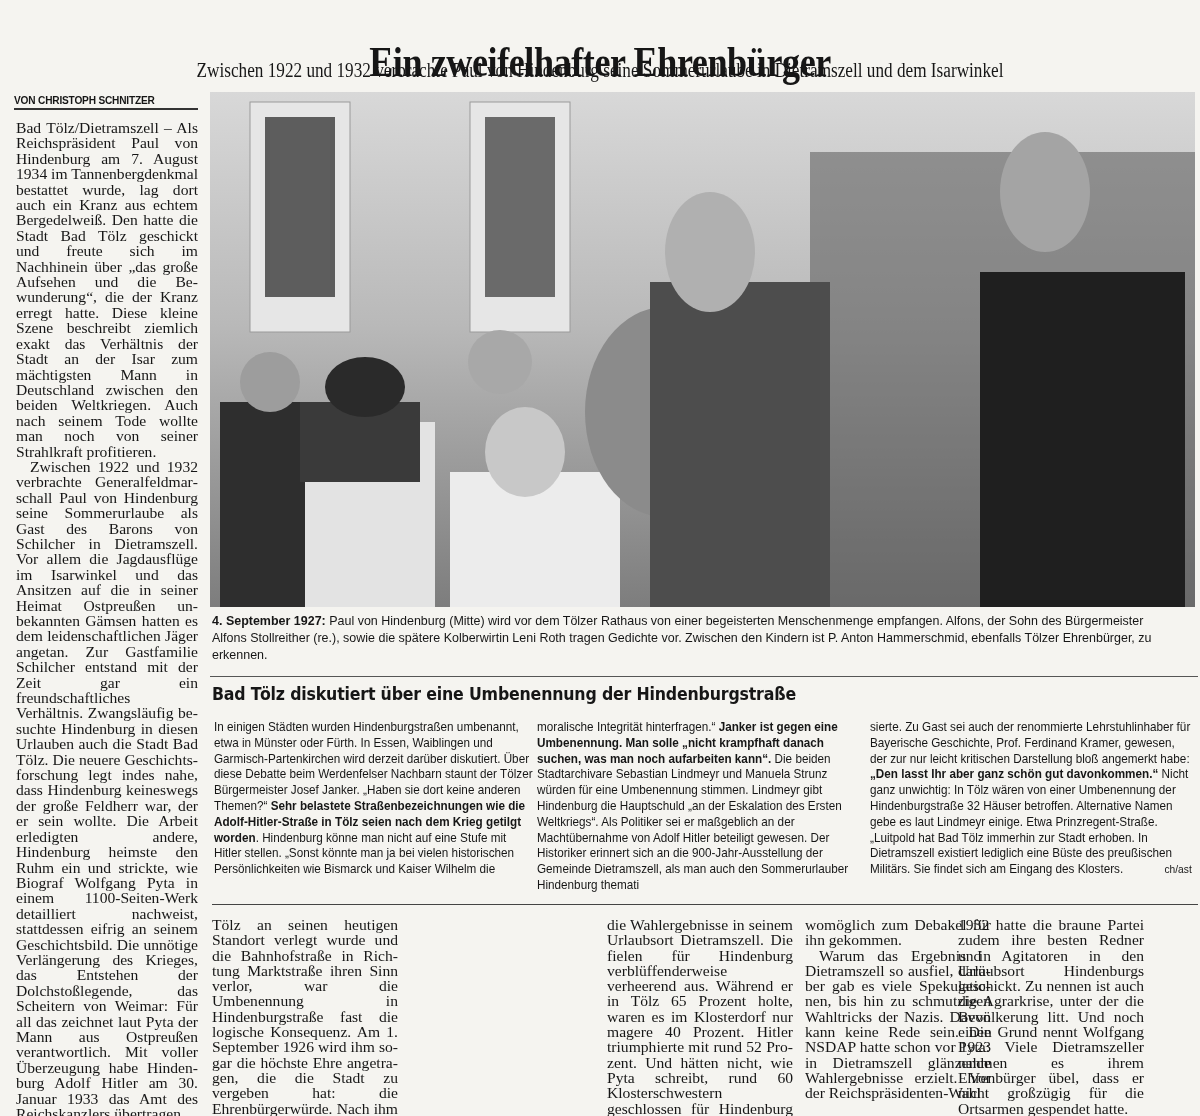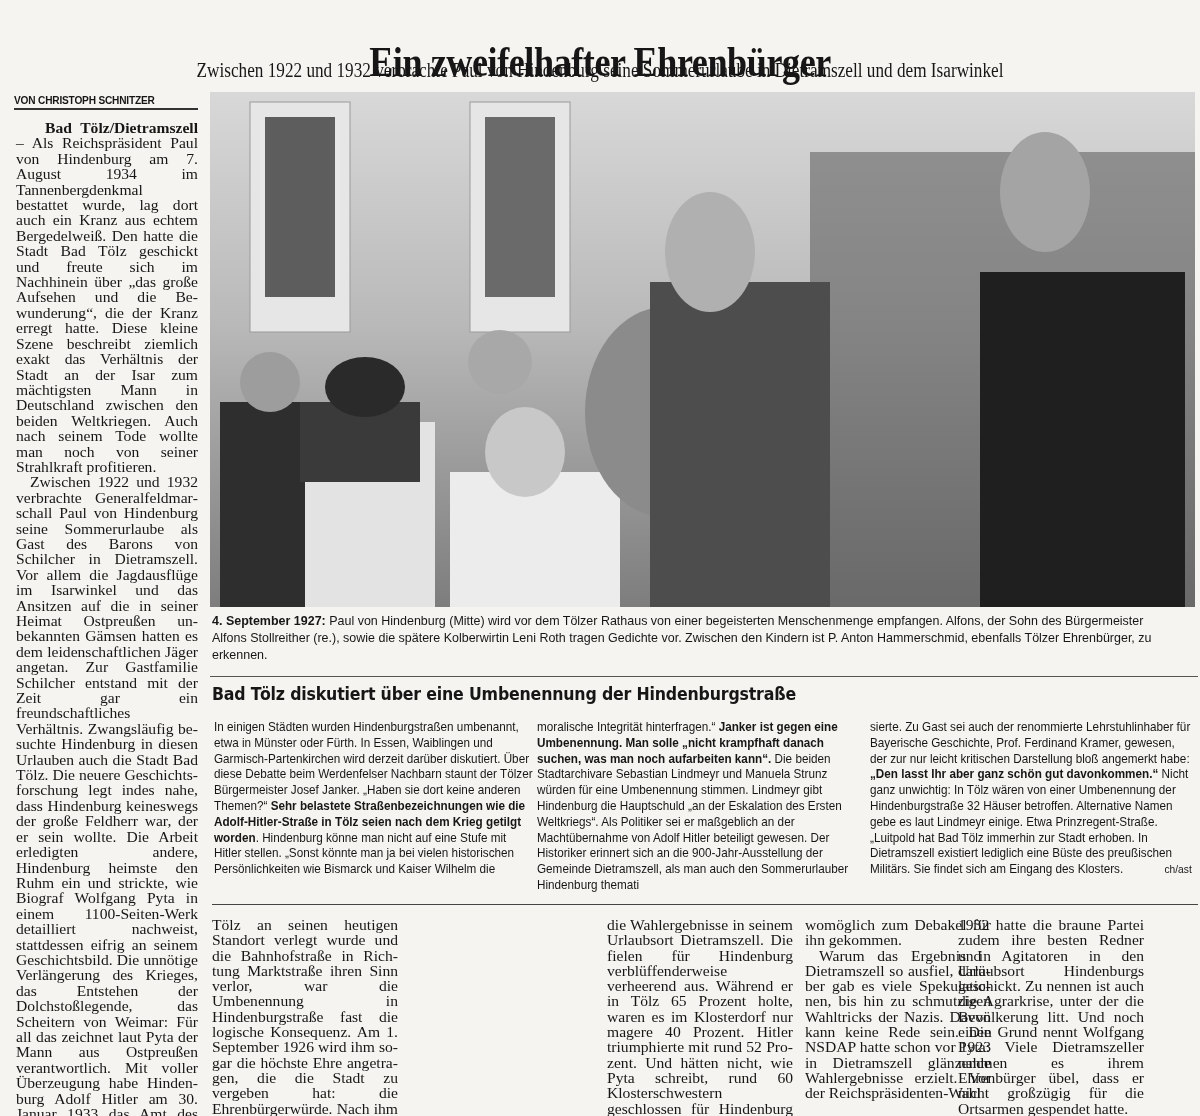--- a/index.html
+++ b/index.html
@@ -33,21 +33,21 @@
     .byline-rule {
       position: absolute; left: 14px; top: 108px; width: 184px; height: 2px; background: #333;
     }
     .col-left {
       position: absolute; left: 16px; top: 120px; width: 182px;
       font-size: 15.6px; line-height: 15.4px;
       text-align: justify; hyphens: manual;
     }
     .col-left p { margin: 0; text-indent: 0; }
     .col-left p + p { text-indent: 14px; }
-    .col-left .lead { font-weight: bold; margin-left: 29px; }
+    .col-left .lead { font-weight: normal; }
     .photo {
       position: absolute; left: 210px; top: 92px; width: 985px; height: 515px;
       background: linear-gradient(90deg, #8a8a8a 0%, #cfcfcf 12%, #dcdcdc 30%, #6a6a6a 50%, #9a9a9a 62%, #3c3c3c 85%, #5a5a5a 100%);
       overflow: hidden;
     }
     .photo svg { display: block; }
     .caption {
       position: absolute; left: 212px; top: 612px; width: 985px;
       font-family: "Liberation Sans", sans-serif;
       font-size: 13px; line-height: 17px;

